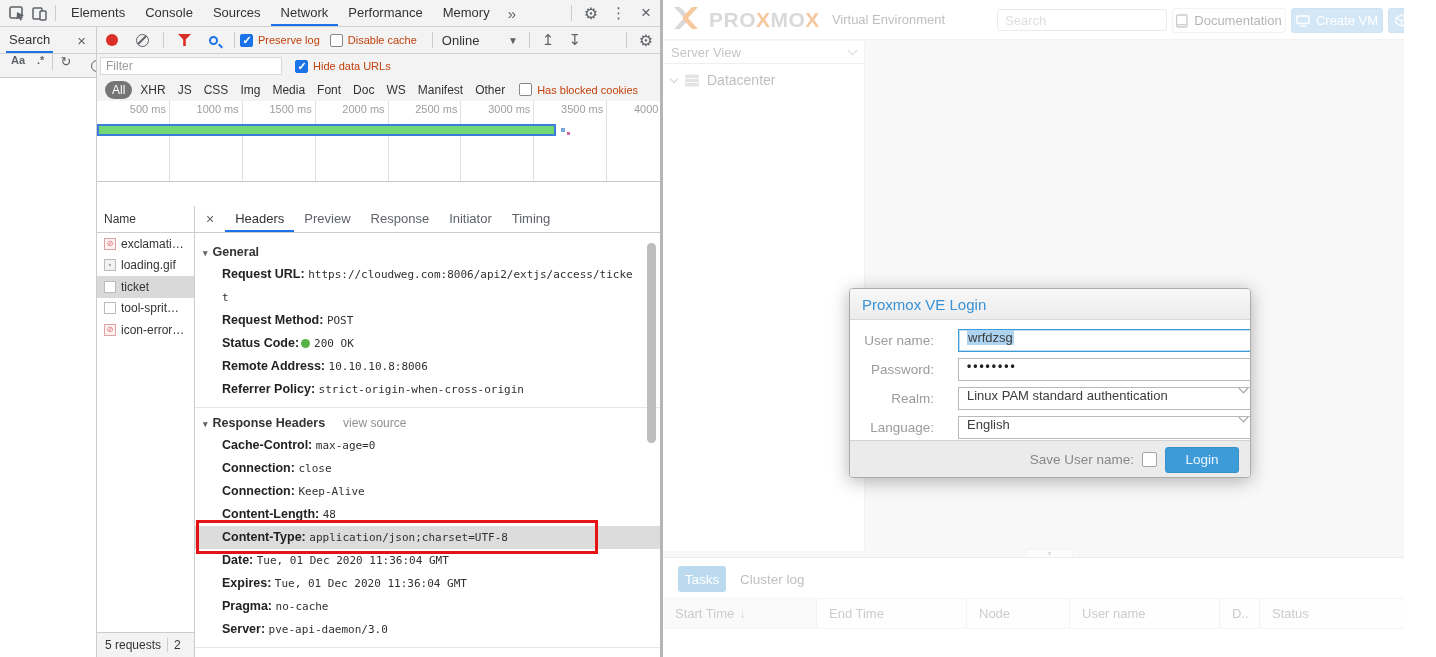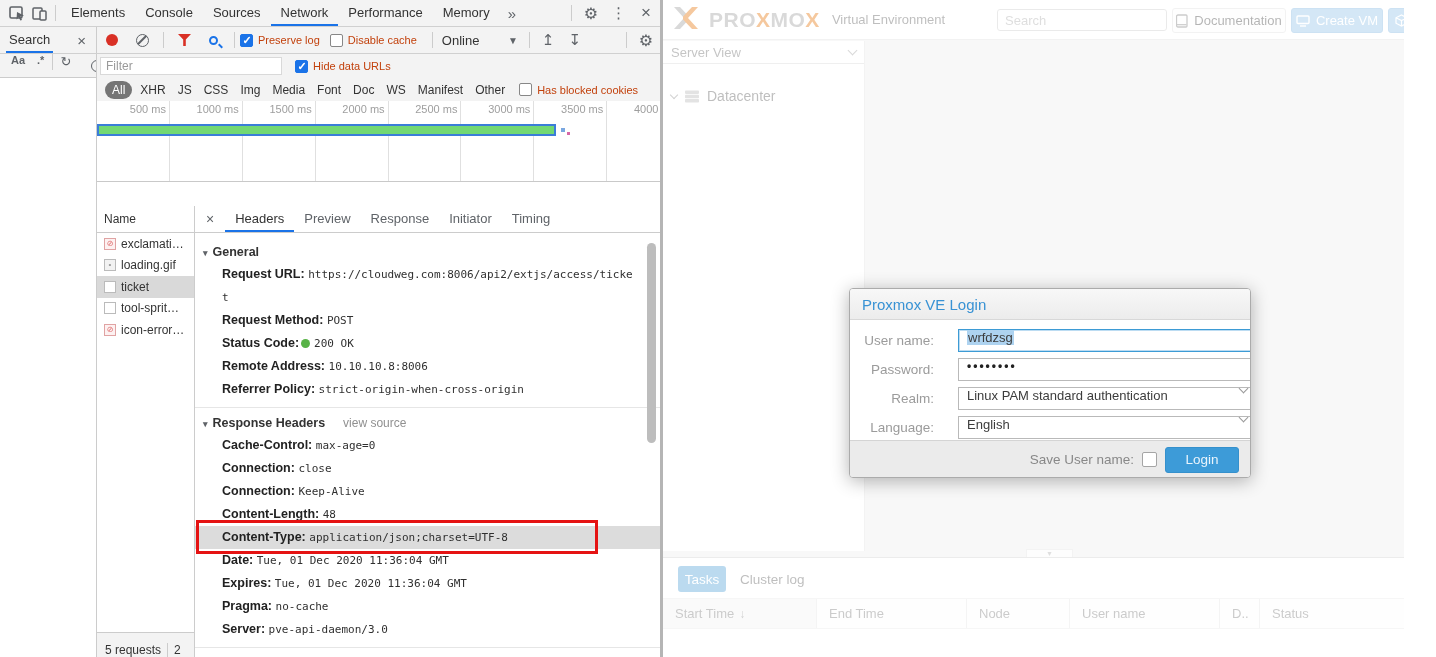--- a/index.html
+++ b/index.html
@@ -63,21 +63,21 @@
 
   .req-col{position:absolute;left:0;top:152px;width:98px;height:426px;background:#fff;border-right:1px solid #ccc;overflow:hidden}
   .req-head{height:27px;border-bottom:1px solid #ccc;display:flex;align-items:center;padding-left:7px;font-size:12px;color:#333;background:#fff}
   .req-row{height:21.5px;display:flex;align-items:center;padding-left:7px;font-size:12px;color:#333;white-space:nowrap;overflow:hidden}
   .req-row.sel{background:#d9d9d9}
   .ric{width:12px;height:12px;border:1px solid #bbb;background:#fff;flex:none;margin-right:5px;font-size:8px;line-height:10px;text-align:center;color:#d66}
   .ric.err{border-color:#e0a3a3;background:#fdf1f1}
   .ric.img{background:#f2f2f2;color:#999}
   .req-label{overflow:hidden;text-overflow:ellipsis}
 
-  .status-bar{position:absolute;left:0;top:578px;width:98px;height:25px;background:#f3f3f3;border-top:1px solid #ccc;border-right:1px solid #ccc;display:flex;align-items:flex-end;padding-left:8px;font-size:12px;color:#333}
+  .status-bar{position:absolute;left:0;top:578px;width:98px;height:25px;background:#f3f3f3;border-top:1px solid #ccc;border-right:1px solid #ccc;display:flex;align-items:center;padding-left:8px;font-size:12px;color:#333}
   .sb-sep{width:1px;height:14px;background:#ccc;margin:0 6px}
 
   .detail{position:absolute;left:98px;top:152px;width:465px;height:451px;background:#fff;overflow:hidden}
   .detail-tabs{height:27px;border-bottom:1px solid #ccc;display:flex;align-items:center;background:#fff}
   .dclose{font-size:14px;color:#5f6368;padding:0 11px}
   .dtab{height:100%;display:flex;align-items:center;padding:0 10px;font-size:13px;color:#5f6368;border-bottom:2px solid transparent}
   .dtab.active{color:#333;border-bottom-color:#1a73e8}
   .detail-content{position:relative;height:424px;overflow:hidden;font-size:12.5px}
   .sect{height:22px;line-height:22px;padding-left:8px;font-weight:bold;color:#333}
   .tri{font-size:9px;color:#5f6368;margin-right:5px}
@@ -104,21 +104,21 @@
   .px-search::placeholder{color:#a9a9a9}
   .px-btn{position:absolute;top:8px;height:25px;display:flex;align-items:center;justify-content:center;gap:6px;font-size:13px;border-radius:3px;white-space:nowrap}
   .px-btn-doc{left:509px;width:114px;background:#fdfdfd;border:1px solid #ddd;color:#3c3c3c}
   .px-btn-blue{background:#8fc0e8;border:1px solid #7cb2e0;color:#fff}
   .px-btn-vm{left:628px;width:92px}
   .px-btn-ct{left:725px;width:92px}
 
   .px-sidebar{position:absolute;left:0;top:41px;width:202px;height:510px;background:#fff;border-right:1px solid #e0e0e0}
   .px-sview{height:23px;border-bottom:1px solid #d6d6d6;display:flex;align-items:center;padding:0 8px;font-size:13px;color:#666}
   .chev{width:7px;height:7px;border-right:1.5px solid #999;border-bottom:1.5px solid #999;transform:rotate(45deg);margin-left:auto;margin-top:-3px;flex:none}
-  .px-dcrow{height:24px;margin-top:20px;display:flex;align-items:center;padding-left:8px;font-size:14px;color:#555;gap:7px}
+  .px-dcrow{height:24px;margin-top:4px;display:flex;align-items:center;padding-left:8px;font-size:14px;color:#555;gap:7px}
   .dc-caret{width:6px;height:6px;border-right:1.4px solid #888;border-bottom:1.4px solid #888;transform:rotate(45deg);margin-top:-3px;flex:none}
 
   .px-collapse{position:absolute;left:363px;top:549px;width:47px;height:8px;background:#fafafa;border:1px solid #e0e0e0;border-bottom:none;z-index:1;display:flex;align-items:center;justify-content:center}
   .px-collapse span{font-size:7px;color:#aaa;line-height:1;margin-top:-1px}
 
   .px-tasks{position:absolute;left:0;top:557px;width:100%;height:100px;background:#fff;border-top:1px solid #ccc}
   .px-task-tab{position:absolute;left:15px;top:8px;width:48px;height:26px;background:#4d9fd6;border-radius:3px;color:#fff;font-size:13.5px;display:flex;align-items:center;justify-content:center}
   .px-clusterlog{position:absolute;left:77px;top:8px;height:26px;display:flex;align-items:center;font-size:13.5px;color:#555}
   .px-grid-head{position:absolute;left:0;top:40px;width:100%;height:31px;background:#fbfbfb;border-top:1px solid #e6e6e6;border-bottom:1px solid #e6e6e6;display:flex}
   .th{border-right:1px solid #e2e2e2;font-size:13px;color:#777;display:flex;align-items:center;padding-left:12px;height:100%;white-space:nowrap;overflow:hidden}

